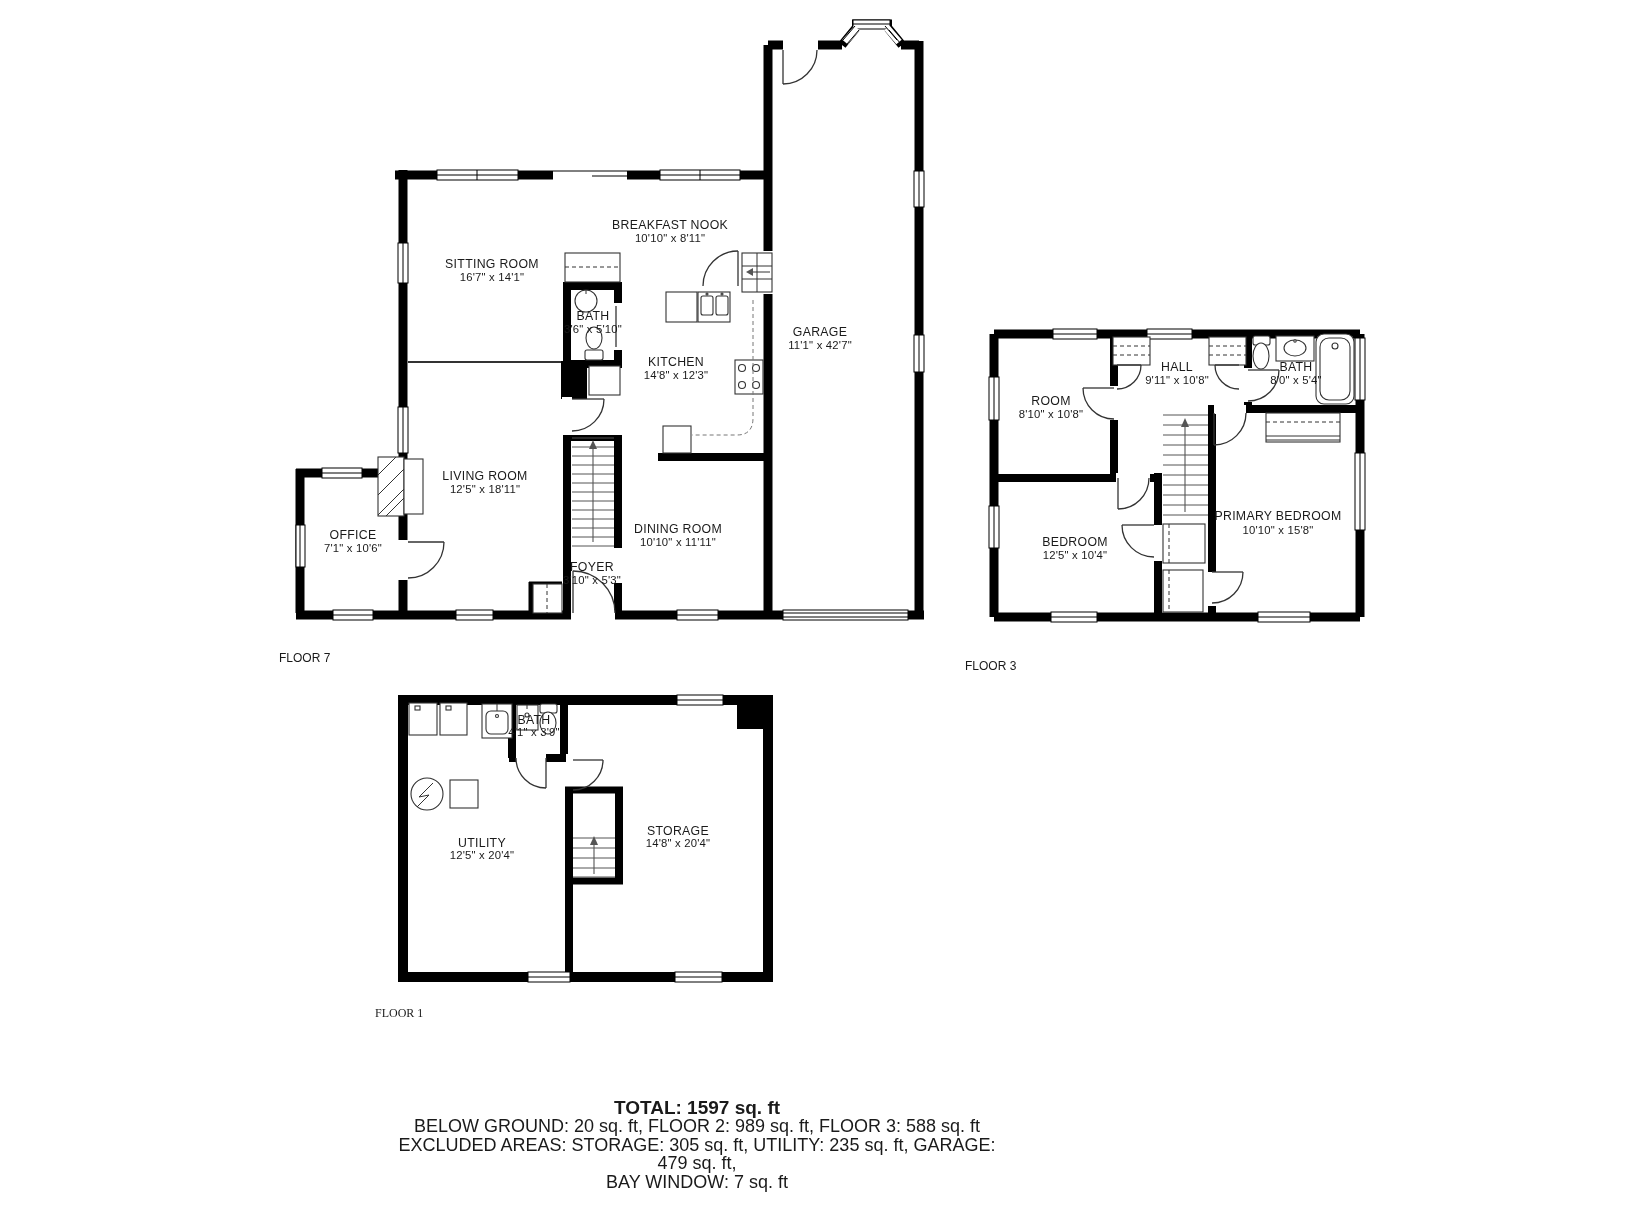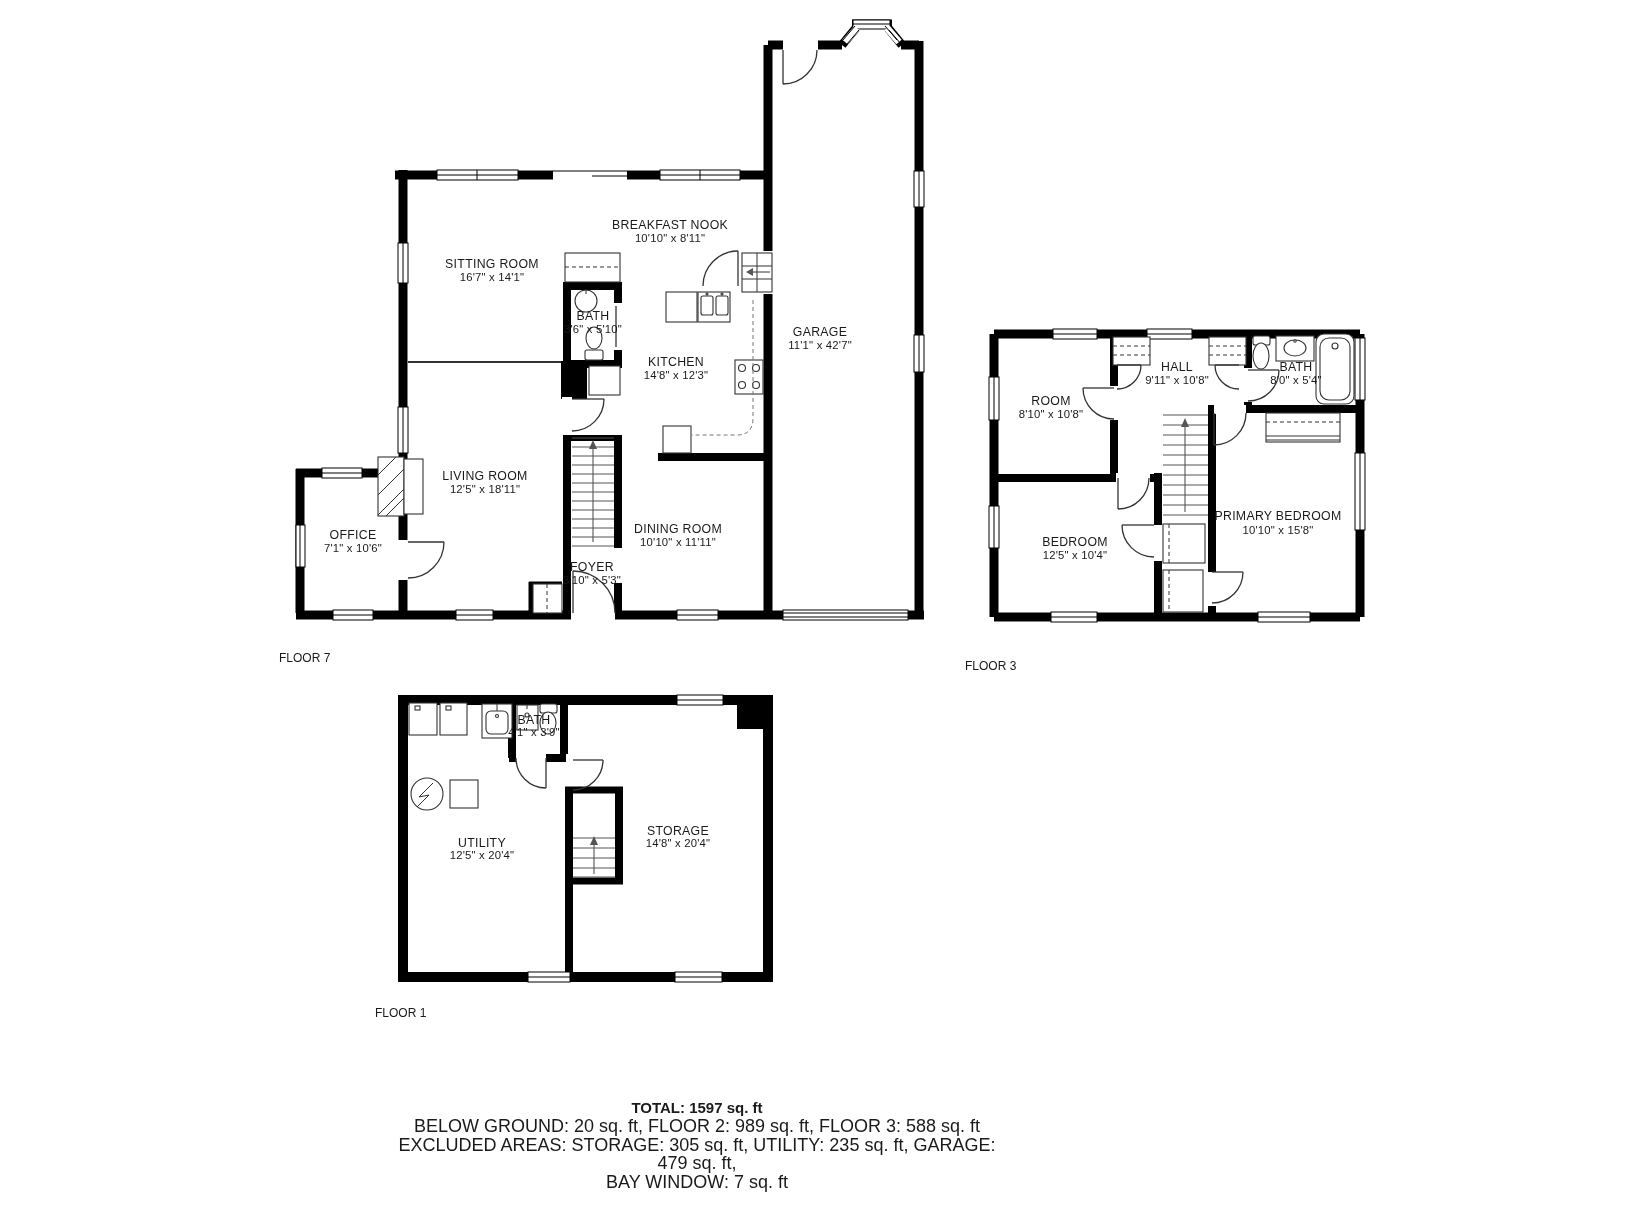--- a/index.html
+++ b/index.html
@@ -16,21 +16,21 @@
   .fix line,.fix path{fill:none;stroke:#333;stroke-width:1;}
   .dash{stroke:#777;stroke-width:1;stroke-dasharray:4 3;fill:none;}
   .tread{stroke:#555;stroke-width:1;}
   .arrow{stroke:#555;stroke-width:1.1;fill:none;}
   .ahead{fill:#555;stroke:none;}
   .thinline{stroke:#9a9a9a;stroke-width:1.5;}
   .roomname{font-size:12.3px;fill:#1a1a1a;text-anchor:middle;letter-spacing:.3px;}
   .roomdims{font-size:11.3px;fill:#1a1a1a;text-anchor:middle;letter-spacing:.2px;}
   .floorlabel{position:absolute;font-size:12px;color:#1a1a1a;}
   .summary{position:absolute;left:397px;top:1098px;width:600px;text-align:center;}
-  .summary .t1{font-size:15px;font-weight:bold;line-height:19px;}
+  .summary .t1{font-size:19px;font-weight:bold;line-height:19px;}
   .summary .t2{font-size:18px;line-height:18.5px;}
   .disclaimer{position:absolute;left:397px;top:1186px;width:600px;text-align:center;
               font-size:11.5px;letter-spacing:.1px;}
 </style>
 </head>
 <body>
 
 <div class="canvas">
 
   <svg style="left:290px;top:10px;" width="648" height="618" viewBox="290 10 648 618">
@@ -438,21 +438,21 @@
       <text class="roomdims" x="534" y="736">4'1" x 3'9"</text>
       <text class="roomname" x="482" y="847">UTILITY</text>
       <text class="roomdims" x="482" y="859">12'5" x 20'4"</text>
       <text class="roomname" x="678" y="835">STORAGE</text>
       <text class="roomdims" x="678" y="847">14'8" x 20'4"</text>
     </g>
   </svg>
 
   <div class="floorlabel" style="left:279px;top:651px;">FLOOR 7</div>
   <div class="floorlabel" style="left:965px;top:651px;margin-top:8px;">FLOOR 3</div>
-  <div class="floorlabel" style="left:375px;top:1006px;">FLOOR 1</div>
+  <div class="floorlabel" style="left:375px;top:1006px;font-family:Liberation Serif, serif;">FLOOR 1</div>
 
   <div class="summary">
     <div class="t1">TOTAL: 1597 sq. ft</div>
     <div class="t2">BELOW GROUND: 20 sq. ft, FLOOR 2: 989 sq. ft, FLOOR 3: 588 sq. ft</div>
     <div class="t2">EXCLUDED AREAS: STORAGE: 305 sq. ft, UTILITY: 235 sq. ft, GARAGE: 479 sq. ft,</div>
     <div class="t2">BAY WINDOW: 7 sq. ft</div>
   </div>
 
 
 </div>

